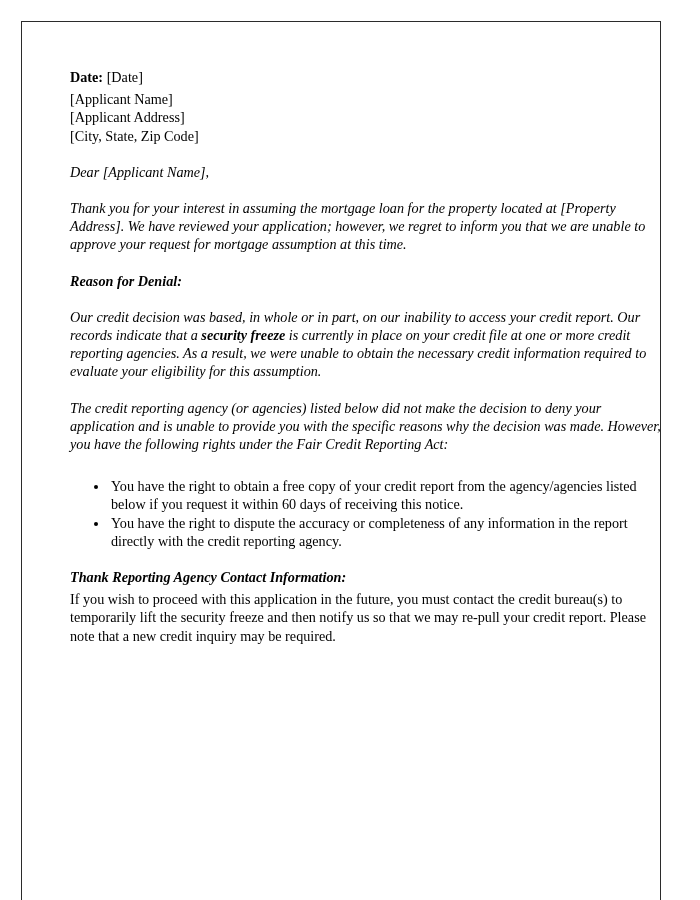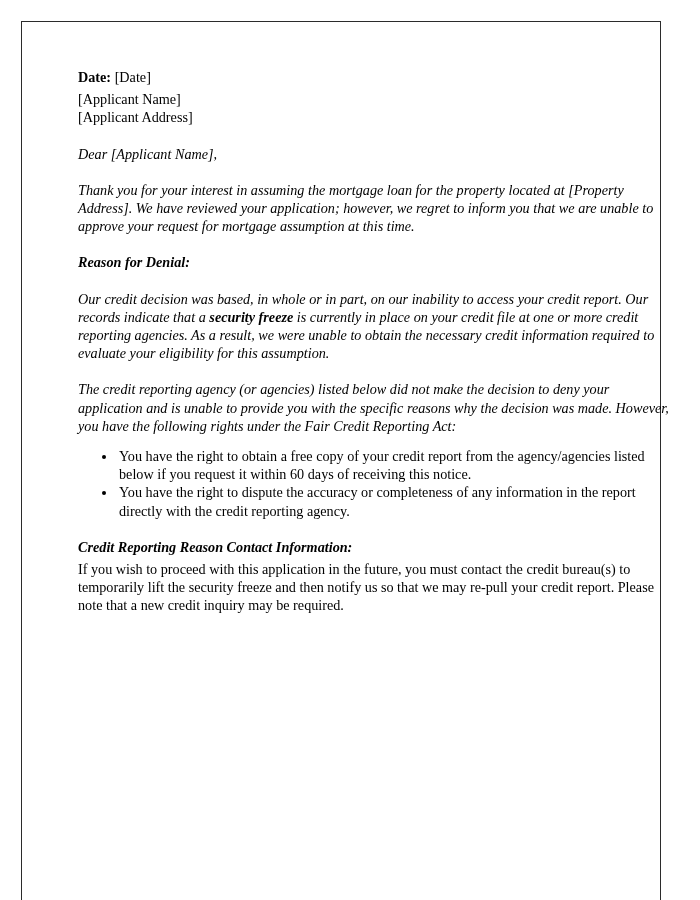--- a/index.html
+++ b/index.html
@@ -25,21 +25,21 @@
     height: 940px;             
     background: #ffffff;
     border-left: 1.5px solid #2b2b2b;
     border-right: 1.5px solid #2b2b2b;
     border-top: 1.5px solid #2b2b2b;
     box-sizing: border-box;
   }
 
   .page-body {
     position: absolute;
-    left: 56px;
+    left: 48px;
     top: 46px;
     width: 592px;
   }
 
   .doc-line,
   .doc-para,
   .doc-heading {
     font-size: 14.2px;
     line-height: 18.2px;
     margin: 0;
@@ -55,21 +55,21 @@
   .gap-lg  { margin-top: 4px; }
   .gap-md  { margin-top: 18px; font-style: italic; }
 
   .addr-block .doc-line { line-height: 18.2px; }
   .contact-block .doc-line { line-height: 18.2px; }
 
   .label-bold { font-weight: bold; }
   .inline-bold { font-weight: bold; }
 
   ul.rights-list {
-    margin: 12px 0 0 0;
+    margin: 24px 0 0 0;
     padding-left: 39px;
     list-style-type: disc;
   }
   ul.rights-list li {
     font-size: 14.2px;
     line-height: 18.2px;
     margin: 0;
     padding-left: 2px;
   }
 </style>
@@ -77,38 +77,39 @@
 <body>
 
 <div class="page-sheet">
   <div class="page-body">
 
     <p class="doc-line blk"><span class="label-bold">Date:</span> <span>[Date]</span></p>
 
     <div class="addr-block gap-lg">
       <p class="doc-line">[Applicant Name]</p>
       <p class="doc-line">[Applicant Address]</p>
+      <p class="doc-line">[City, State, Zip Code]</p>
     </div>
 
 
     <p class="doc-para gap-md">Dear [Applicant Name],</p>
 
     <p class="doc-para gap-md">Thank you for your interest in assuming the mortgage loan for the property located at [Property Address]. We have reviewed your application; however, we regret to inform you that we are unable to approve your request for mortgage assumption at this time.</p>
 
     <p class="doc-heading gap-md">Reason for Denial:</p>
 
     <p class="doc-para gap-md"><span>Our credit decision was based, in whole or in part, on our inability to access your credit report. Our records indicate that a </span><span class="inline-bold">security freeze</span><span> is currently in place on your credit file at one or more credit reporting agencies. As a result, we were unable to obtain the necessary credit information required to evaluate your eligibility for this assumption.</span></p>
 
 
     <p class="doc-para gap-md">The credit reporting agency (or agencies) listed below did not make the decision to deny your application and is unable to provide you with the specific reasons why the decision was made. However, you have the following rights under the Fair Credit Reporting Act:</p>
 
     <ul class="rights-list">
       <li>You have the right to obtain a free copy of your credit report from the agency/agencies listed below if you request it within 60 days of receiving this notice.</li>
       <li>You have the right to dispute the accuracy or completeness of any information in the report directly with the credit reporting agency.</li>
     </ul>
 
-    <p class="doc-heading gap-md">Credit Reporting Reason Contact Information:</p>
+    <p class="doc-heading gap-md">Thank Reporting Agency Contact Information:</p>
 
 
     <p class="doc-para gap-lg">If you wish to proceed with this application in the future, you must contact the credit bureau(s) to temporarily lift the security freeze and then notify us so that we may re-pull your credit report. Please note that a new credit inquiry may be required.</p>
 
   </div>
 </div>
 
 </body></html>

